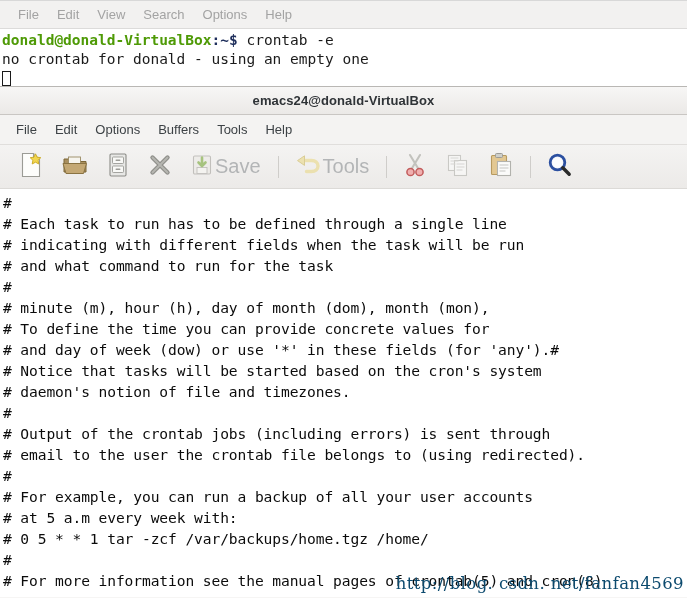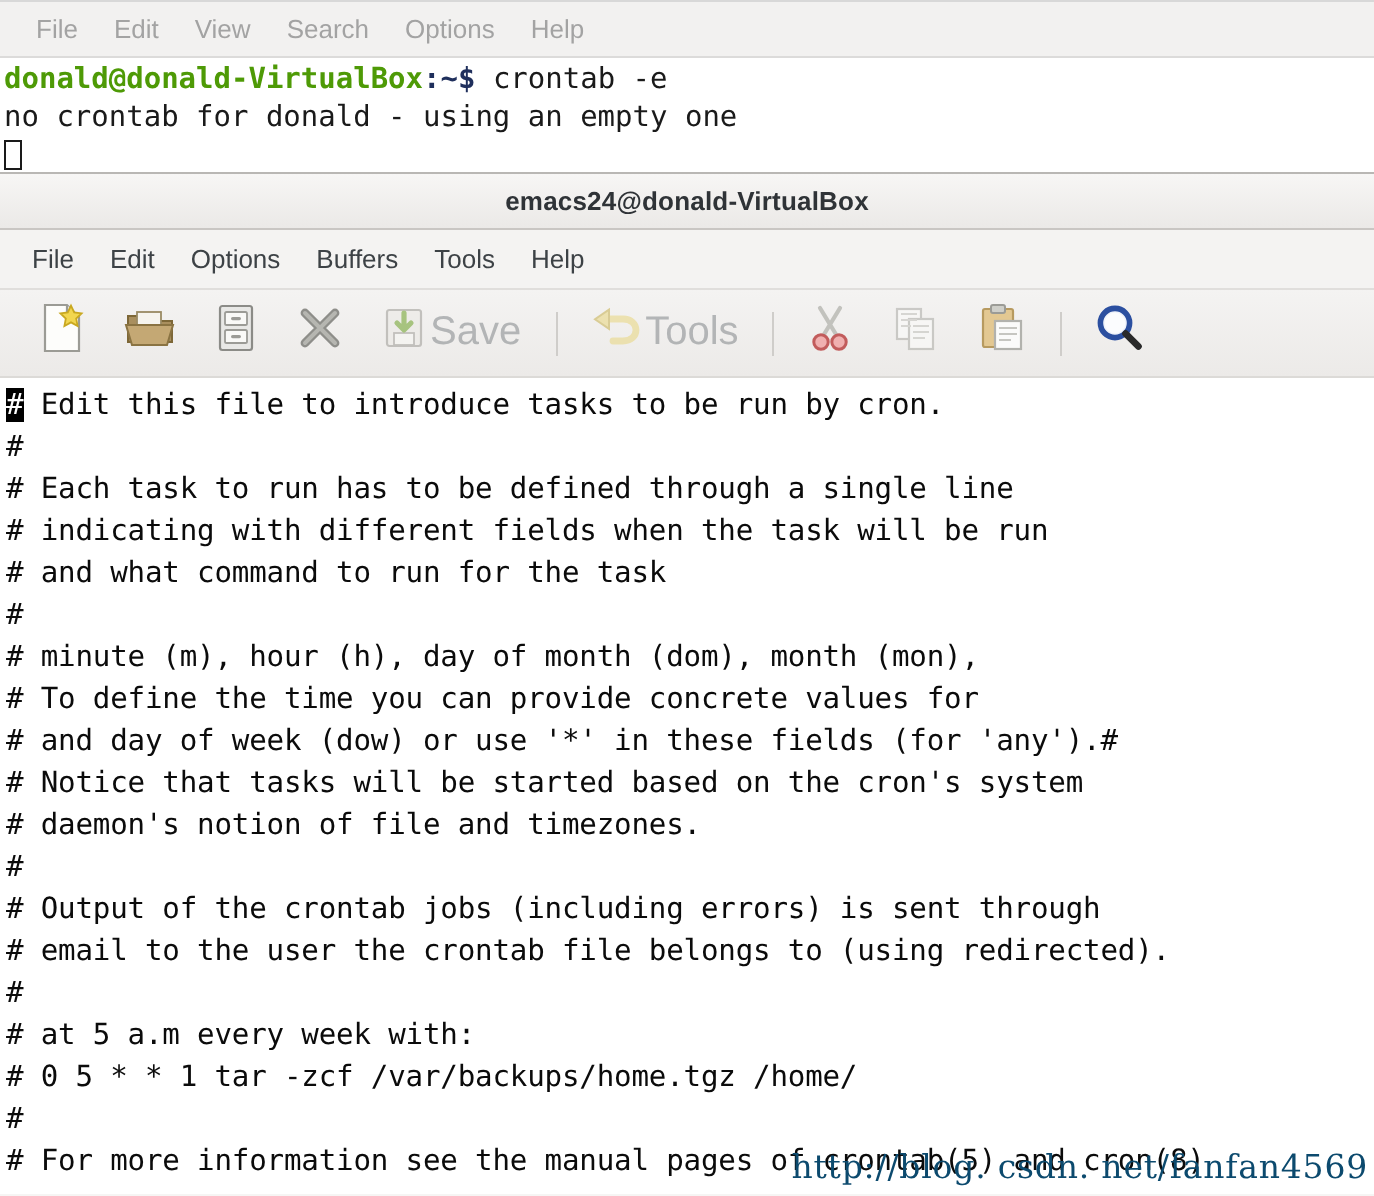--- a/index.html
+++ b/index.html
@@ -323,36 +323,36 @@
             <circle cx="10.5" cy="10.5" r="5.2" fill="#ffffff" opacity="0.75"></circle>
             <path d="M15.8 15.8l6.4 6.4" stroke="#2a2a2a" stroke-width="3.4" stroke-linecap="round"></path>
           </svg>
         </span>
       </div>
 
     </div>
 
     <div class="emacs-buffer">
 
-      <div class="buf-line"><span class="buf-cursor">#</span><span> Edit this file to introduce tasks to be run by cron.</span></div>
 
       <div class="buf-line">#</div>
       <div class="buf-line"># Each task to run has to be defined through a single line</div>
       <div class="buf-line"># indicating with different fields when the task will be run</div>
       <div class="buf-line"># and what command to run for the task</div>
       <div class="buf-line">#</div>
       <div class="buf-line"># minute (m), hour (h), day of month (dom), month (mon),</div>
       <div class="buf-line"># To define the time you can provide concrete values for</div>
       <div class="buf-line"># and day of week (dow) or use '*' in these fields (for 'any').#</div>
       <div class="buf-line"># Notice that tasks will be started based on the cron's system</div>
       <div class="buf-line"># daemon's notion of file and timezones.</div>
       <div class="buf-line">#</div>
       <div class="buf-line"># Output of the crontab jobs (including errors) is sent through</div>
       <div class="buf-line"># email to the user the crontab file belongs to (using redirected).</div>
       <div class="buf-line">#</div>
+      <div class="buf-line"># For example, you can run a backup of all your user accounts</div>
       <div class="buf-line"># at 5 a.m every week with:</div>
       <div class="buf-line"># 0 5 * * 1 tar -zcf /var/backups/home.tgz /home/</div>
       <div class="buf-line">#</div>
       <div class="buf-line"># For more information see the manual pages of crontab(5) and cron(8)</div>
 
       <div class="watermark">http://blog. csdn. net/fanfan4569</div>
     </div>
 
   </div>
 </div>

